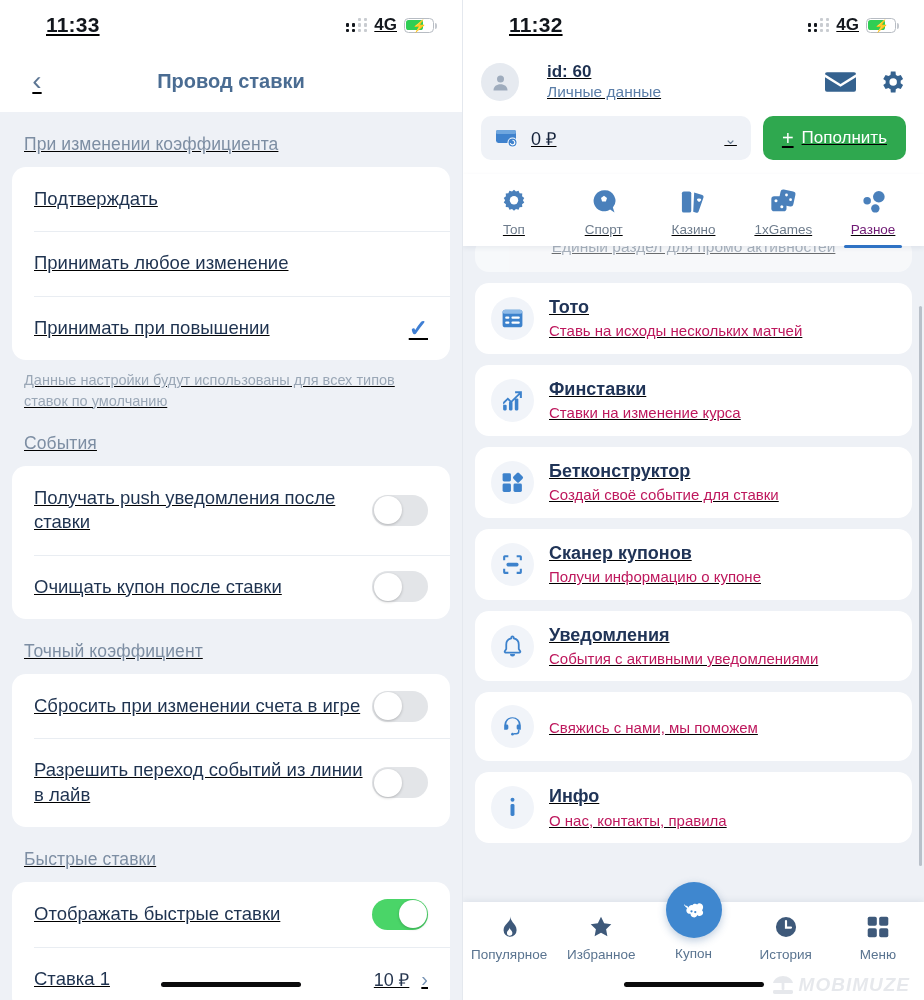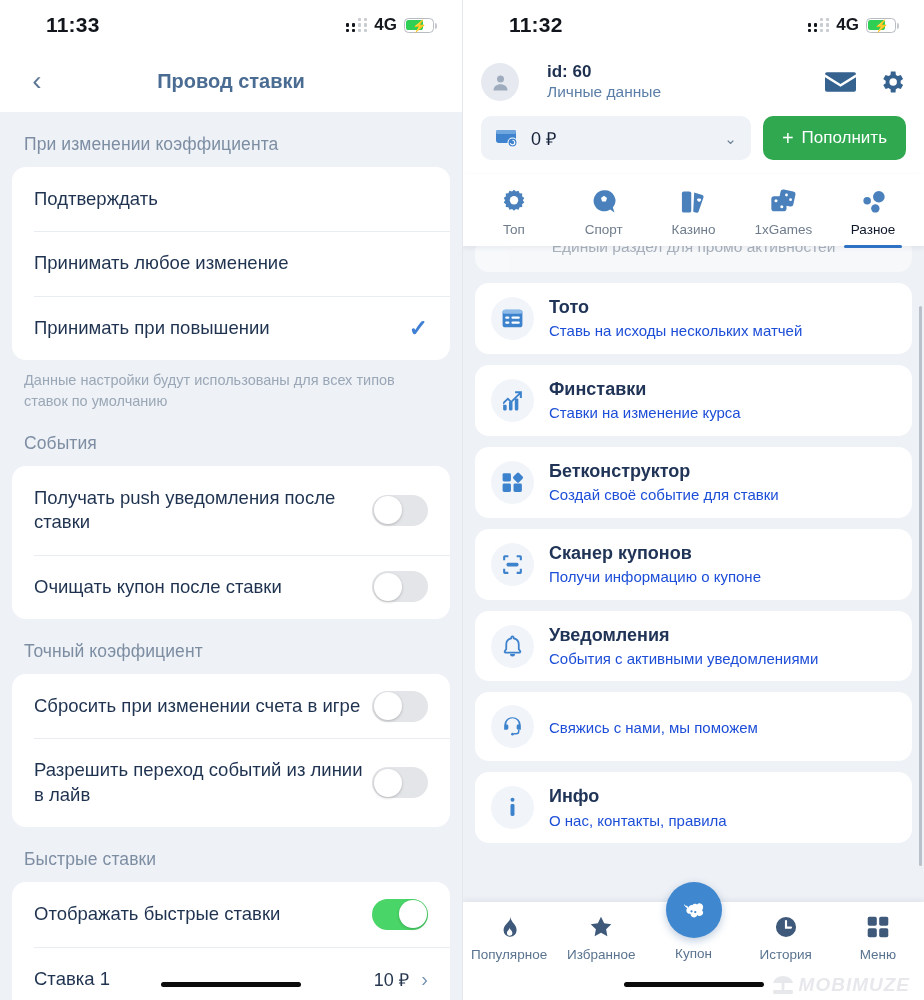--- a/index.html
+++ b/index.html
@@ -2,21 +2,21 @@
 <html><head>
 <meta charset="utf-8">
 <style>
   * { margin:0; padding:0; box-sizing:border-box; }
   html, body {
     width:924px; height:1000px;
     font-family:"Liberation Sans", sans-serif;
     background:#ffffff;
     overflow:hidden;
   }
-  .screens { display:flex; width:924px; height:1000px; }
+  .screens { display:flex; width:924px; height:1000px;text-decoration:underline; }
   .phone { width:462px; height:1000px; position:relative; overflow:hidden; }
 
   
   .statusbar {
     height:50px; background:#ffffff;
     display:flex; align-items:center; justify-content:space-between;
     padding:0 28px 0 46px;
   }
   .status-time { font-size:21px; font-weight:bold; color:#12161c; letter-spacing:.2px; }
   .status-right { display:flex; align-items:center; gap:7px; }
@@ -109,37 +109,37 @@
 
   .cat-tabs {
     background:#ffffff; display:flex; padding:6px 6px 0 6px;
     box-shadow:0 2px 5px rgba(30,50,80,.07);
     position:relative; z-index:3;
   }
   .cat { flex:1; display:flex; flex-direction:column; align-items:center; gap:6px;
     padding:8px 0 9px 0; position:relative; }
   .cat svg { width:28px; height:28px; fill:#4a80bb; display:block; }
   .cat-lbl { font-size:13.5px; color:#6e7c8c; }
-  .cat.active .cat-lbl { color:#0f172a; }
+  .cat.active .cat-lbl { color:#701a75; }
   .cat.active:after { content:""; position:absolute; bottom:-2px; left:18%; right:18%;
     height:3.5px; border-radius:3px; background:#2f72c4; }
 
   .list-area { position:relative; background:#eef1f6; height:646px; overflow:hidden;
     padding:0 12px; }
   .peek { background:#fff; border-radius:14px; height:34px; margin-top:-8px;
     display:flex; align-items:flex-start; justify-content:center; overflow:hidden; opacity:.55; }
   .peek-txt { font-size:15.5px; color:#6f7d8d; padding-top:0px; }
   .mitem { background:#ffffff; border-radius:14px; display:flex; align-items:center;
     gap:15px; padding:13px 16px; margin-top:11px; }
   .mic { width:43px; height:43px; border-radius:50%; background:#f1f4f9;
     display:flex; align-items:center; justify-content:center; flex:0 0 auto; }
   .mic svg { width:25px; height:25px; fill:#3d82cc; display:block; }
   .mtexts { line-height:1.3; }
   .mtitle { font-size:18px; font-weight:bold; color:#203457; }
-  .msub { font-size:15px; color:#1d4ed8; margin-top:2px; }
+  .msub { font-size:15px; color:#be185d; margin-top:2px; }
   .scrollbar { position:absolute; right:2px; top:60px; width:3px; height:560px;
     border-radius:2px; background:#b9c0c9; }
 
   .bottom-nav {
     position:absolute; bottom:0; left:0; right:0; height:98px; background:#ffffff;
     display:flex; align-items:flex-start; padding-top:12px;
     box-shadow:0 -2px 6px rgba(30,50,80,.07);
   }
   .bnav { flex:1; display:flex; flex-direction:column; align-items:center; gap:7px; }
   .bnav svg { width:26px; height:26px; fill:#3e597a; display:block; }

